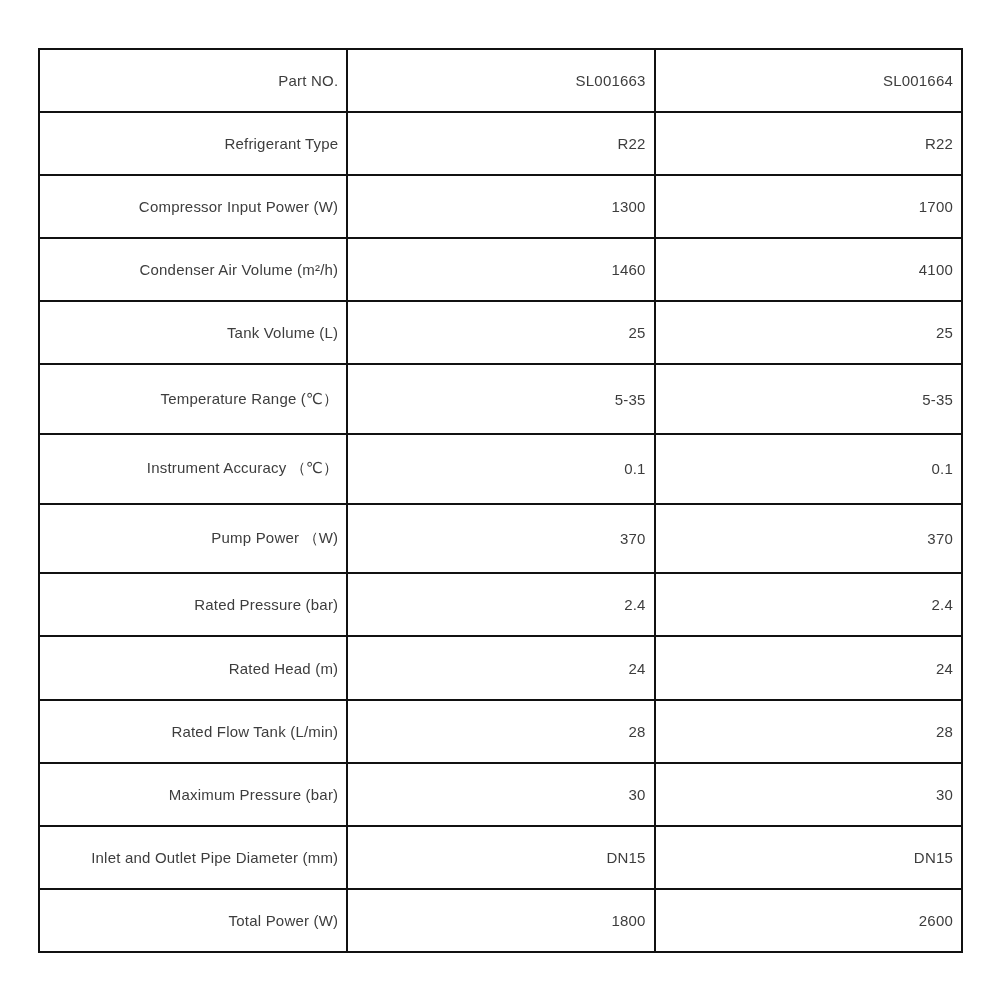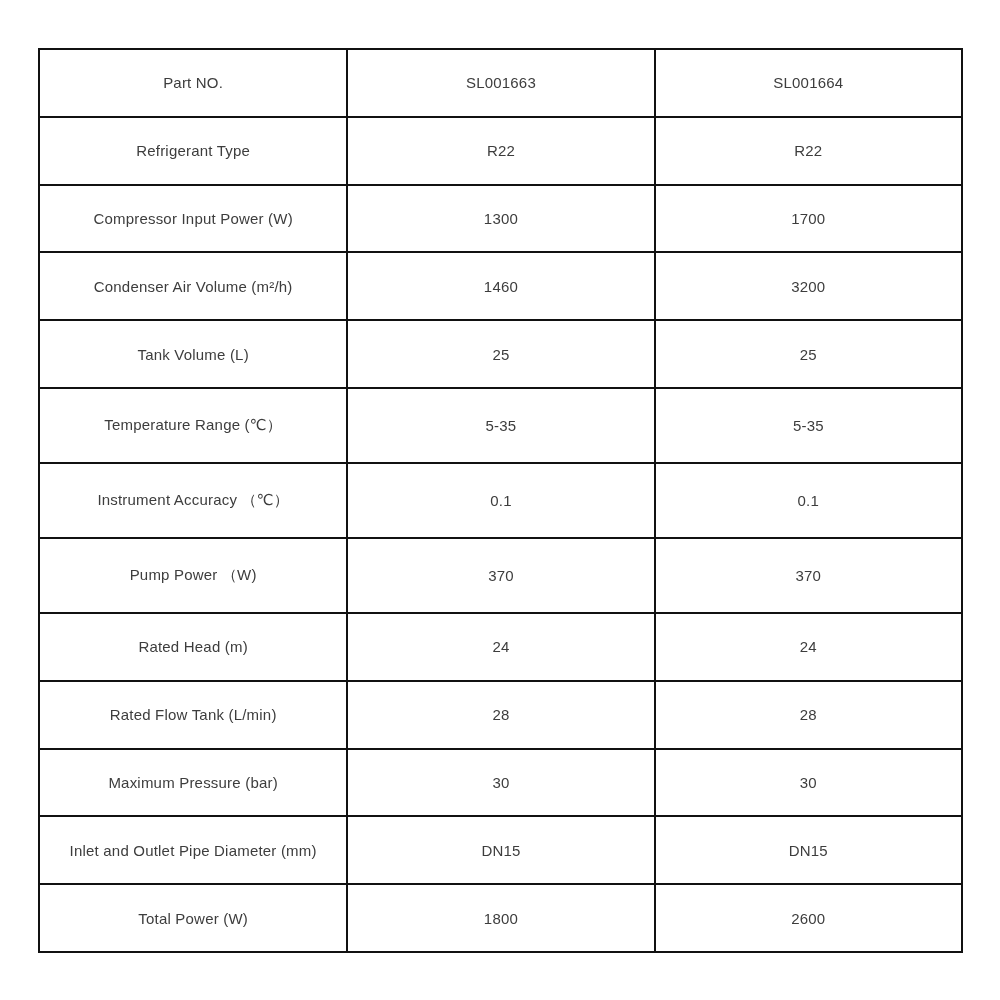--- a/index.html
+++ b/index.html
@@ -25,21 +25,21 @@
     height: 905px;
   }
   table.spec-table {
     width: 100%;
     height: 100%;
     border-collapse: collapse;
     table-layout: fixed;
   }
   table.spec-table td {
     border: 2px solid #111111;
-    text-align: center;
+    text-align: right;
     vertical-align: middle;
     font-size: 15px;
     color: #3d3d3d;
     padding: 0 8px;
     letter-spacing: 0.2px;
     background: #ffffff;
   }
   table.spec-table col.c-label { width: 33.4%; }
   table.spec-table col.c-val   { width: 33.3%; }
 </style>
@@ -66,41 +66,46 @@
             <td>R22</td>
           </tr>
           <tr>
             <td>Compressor Input Power (W)</td>
             <td>1300</td>
             <td>1700</td>
           </tr>
           <tr>
             <td>Condenser Air Volume (m²/h)</td>
             <td>1460</td>
-            <td>3200</td>
+            <td>4100</td>
           </tr>
           <tr>
             <td>Tank Volume (L)</td>
             <td>25</td>
             <td>25</td>
           </tr>
           <tr>
             <td>Temperature Range (℃）</td>
             <td>5-35</td>
             <td>5-35</td>
           </tr>
           <tr>
             <td>Instrument Accuracy  （℃）</td>
             <td>0.1</td>
             <td>0.1</td>
           </tr>
           <tr>
             <td>Pump Power  （W)</td>
             <td>370</td>
             <td>370</td>
+          </tr>
+          <tr>
+            <td>Rated Pressure (bar)</td>
+            <td>2.4</td>
+            <td>2.4</td>
           </tr>
           <tr>
             <td>Rated Head (m)</td>
             <td>24</td>
             <td>24</td>
           </tr>
           <tr>
             <td>Rated Flow Tank (L/min)</td>
             <td>28</td>
             <td>28</td>

